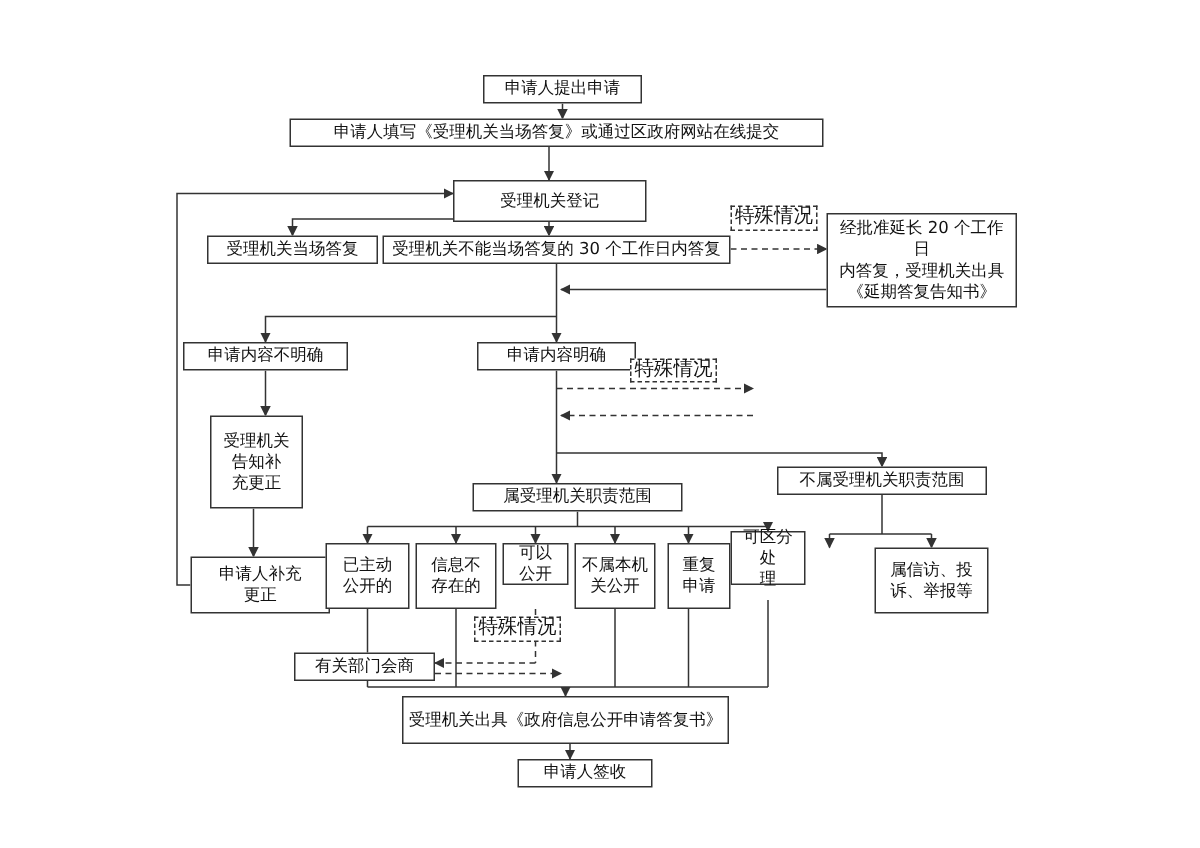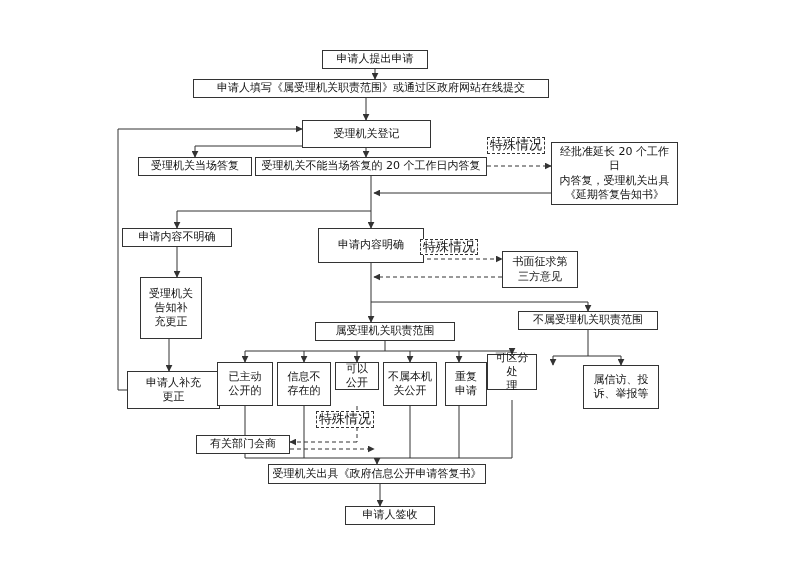--- a/index.html
+++ b/index.html
@@ -71,42 +71,40 @@
       <path d="M371 244 H502" marker-end="url(#arw)"></path>
       <path d="M502 262 H374" marker-end="url(#arw)"></path>
       <path d="M357 391 V427"></path>
       <path d="M357 427 H290" marker-end="url(#arw)"></path>
       <path d="M290 434 H374" marker-end="url(#arw)"></path>
     </g>
   </svg>
 
   <div class="node" style="left:322px;top:35px;width:106px;height:19px">申请人提出申请</div>
 
-  <div class="node" style="left:193px;top:64px;width:356px;height:19px">申请人填写《属受理机关职责范围》或通过区政府网站在线提交</div>
+  <div class="node" style="left:193px;top:64px;width:356px;height:19px">申请人填写《受理机关当场答复》或通过区政府网站在线提交</div>
 
   <div class="node" style="left:302px;top:105px;width:129px;height:28px">受理机关登记</div>
 
   <div class="node dashed" style="left:487px;top:122px;width:58px;height:17px">特殊情况</div>
 
   <div class="node" style="left:138px;top:142px;width:114px;height:19px">受理机关当场答复</div>
 
-  <div class="node" style="left:255px;top:142px;width:232px;height:19px">受理机关不能当场答复的 20 个工作日内答复</div>
+  <div class="node" style="left:255px;top:142px;width:232px;height:19px">受理机关不能当场答复的 30 个工作日内答复</div>
 
   <div class="node" style="left:551px;top:127px;width:127px;height:63px">经批准延长 20 个工作日
 内答复，受理机关出具
 《延期答复告知书》</div>
 
   <div class="node" style="left:122px;top:213px;width:110px;height:19px">申请内容不明确</div>
 
-  <div class="node" style="left:318px;top:213px;width:106px;height:35px">申请内容明确</div>
+  <div class="node" style="left:318px;top:213px;width:106px;height:19px">申请内容明确</div>
 
   <div class="node dashed" style="left:420px;top:224px;width:58px;height:16px">特殊情况</div>
 
-  <div class="node" style="left:502px;top:236px;width:76px;height:37px">书面征求第
-三方意见</div>
 
   <div class="node" style="left:140px;top:262px;width:62px;height:62px">受理机关
 告知补
 充更正</div>
 
   <div class="node" style="left:315px;top:307px;width:140px;height:19px">属受理机关职责范围</div>
 
   <div class="node" style="left:518px;top:296px;width:140px;height:19px">不属受理机关职责范围</div>
 
   <div class="node" style="left:127px;top:356px;width:93px;height:38px">申请人补充
@@ -131,17 +129,17 @@
 理</div>
 
 
   <div class="node" style="left:583px;top:350px;width:76px;height:44px">属信访、投
 诉、举报等</div>
 
   <div class="node dashed" style="left:316px;top:396px;width:58px;height:17px">特殊情况</div>
 
   <div class="node" style="left:196px;top:420px;width:94px;height:19px">有关部门会商</div>
 
-  <div class="node" style="left:268px;top:449px;width:218px;height:20px">受理机关出具《政府信息公开申请答复书》</div>
+  <div class="node" style="left:268px;top:449px;width:218px;height:32px">受理机关出具《政府信息公开申请答复书》</div>
 
   <div class="node" style="left:345px;top:491px;width:90px;height:19px">申请人签收</div>
 
 </div>
 
 </body></html>

